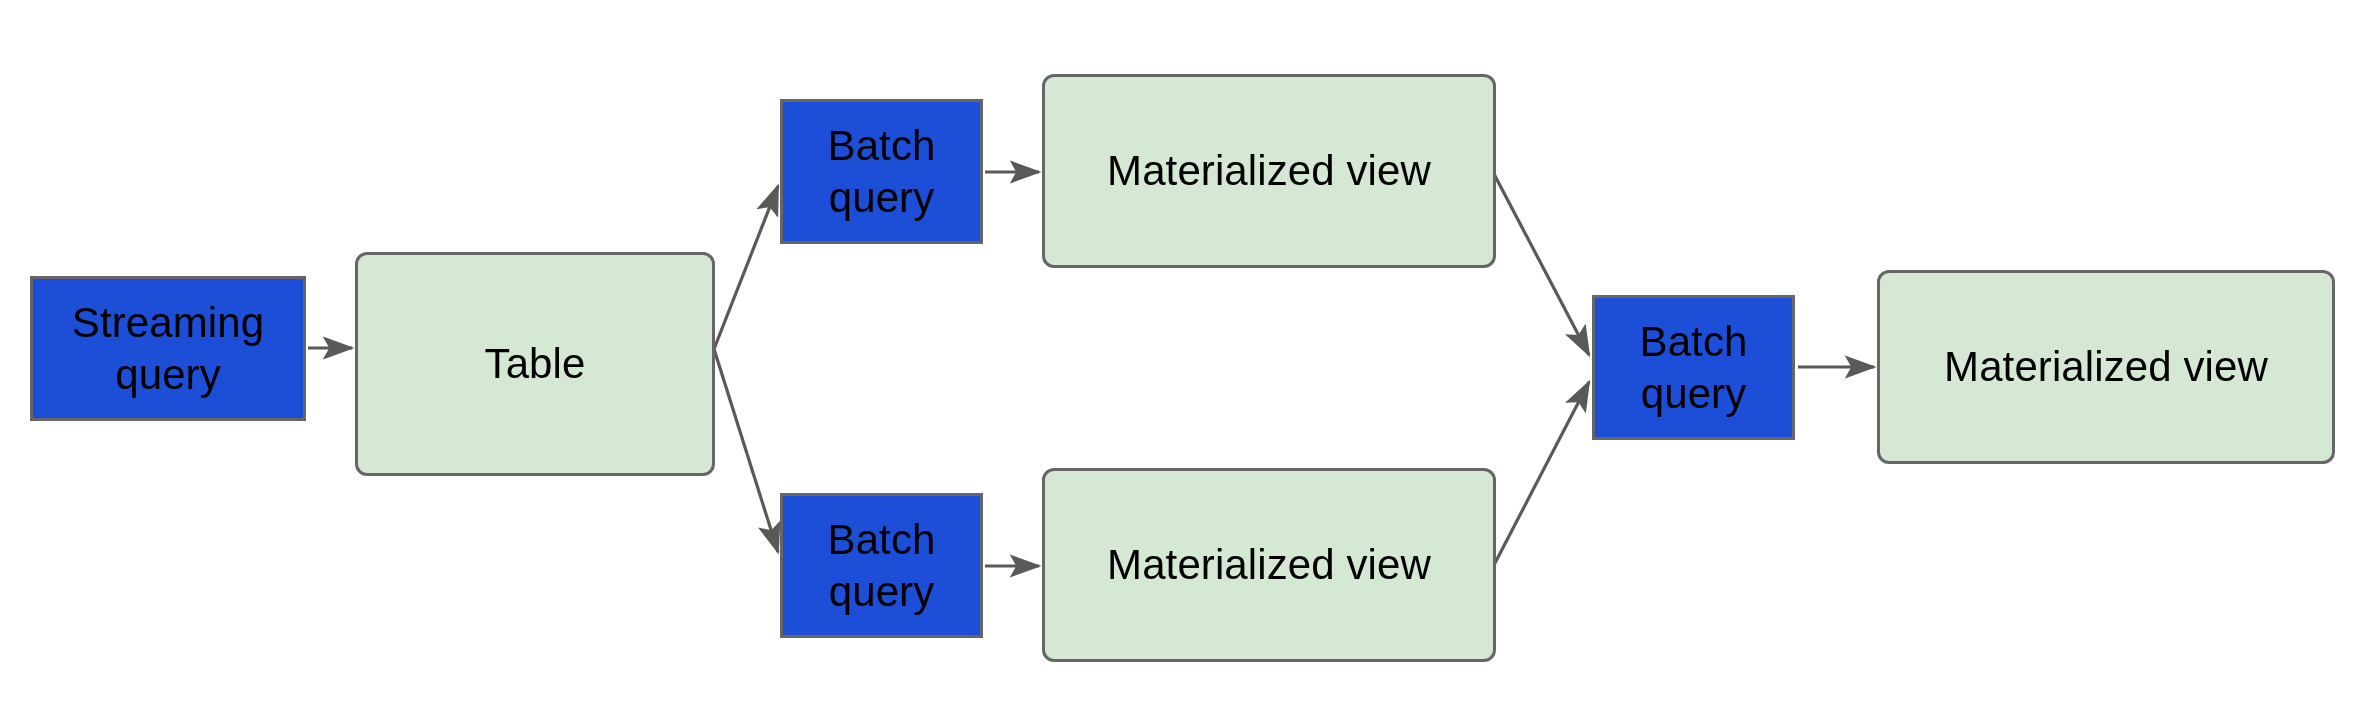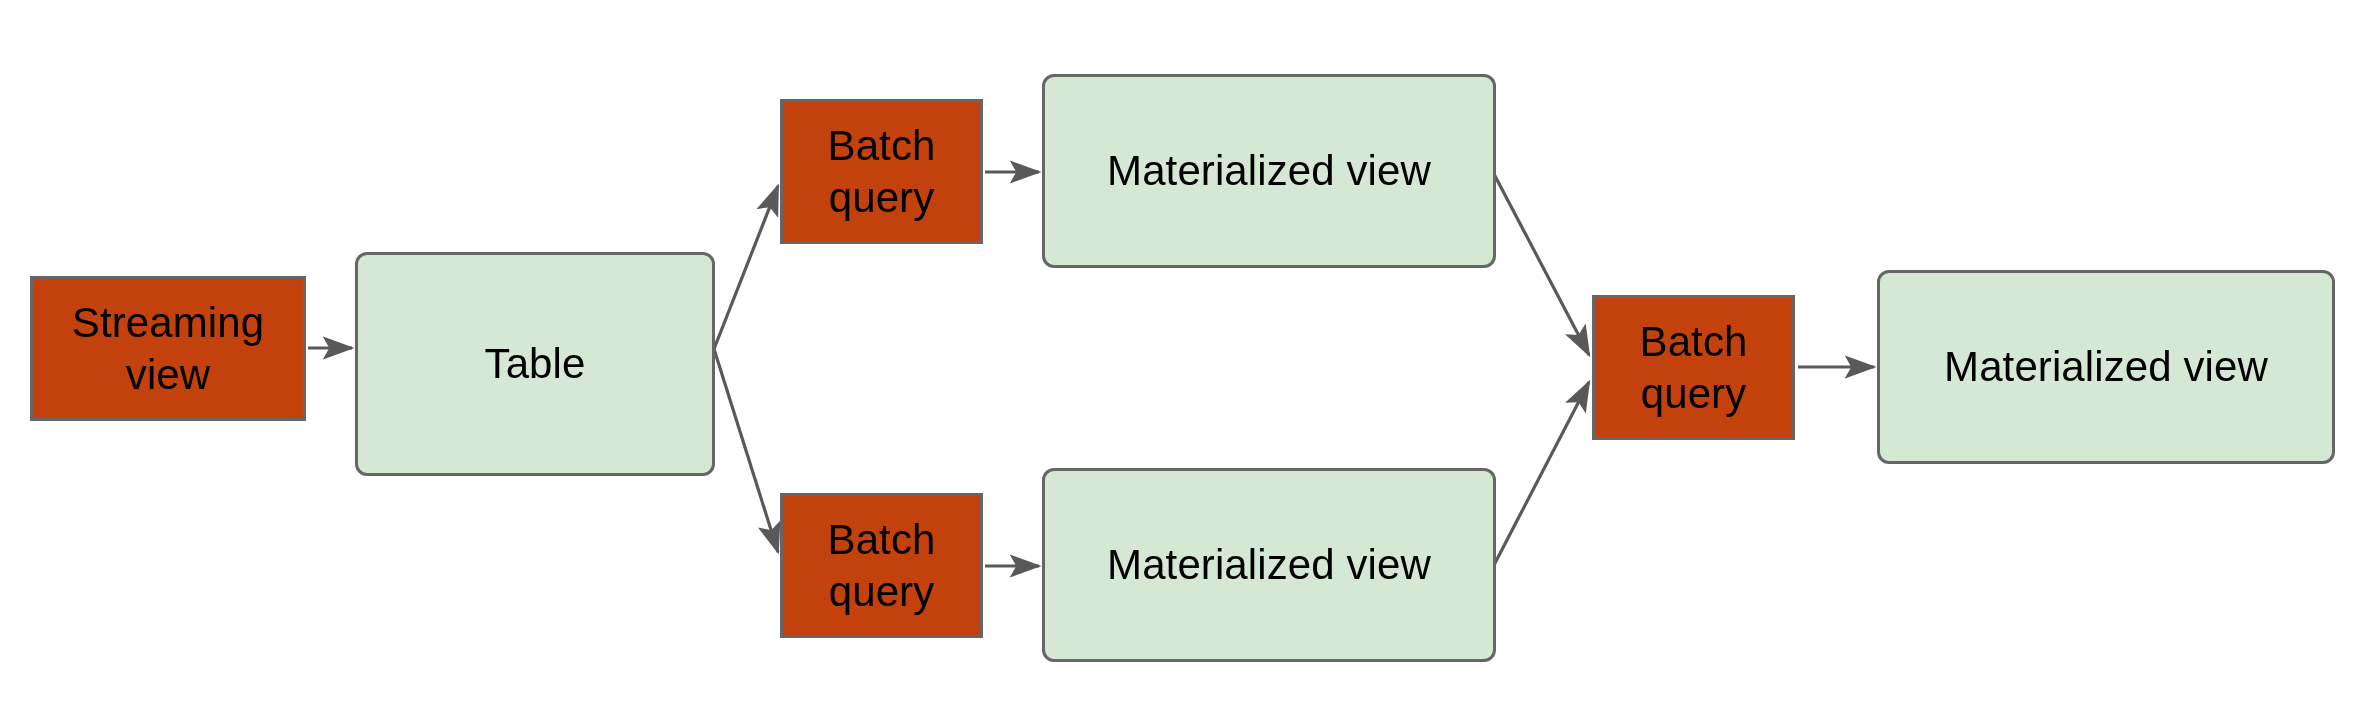--- a/index.html
+++ b/index.html
@@ -35,21 +35,21 @@
     text-align: center;
     color: #000000;
     font-size: 42px;
     line-height: 1.22;
     letter-spacing: 0.1px;
     white-space: pre-line;
     border-style: solid;
     border-width: 3px;
   }
   .node.process {
-    background: #c2410c;
+    background: #1d4ed8;
     border-color: #666666;
     border-radius: 0;
   }
   .node.store {
     background: #d5e8d4;
     border-color: #666666;
     border-radius: 12px;
   }
   .node-label {
     display: block;
@@ -76,21 +76,21 @@
         <line x1="985" y1="172" x2="1039" y2="172"></line>
         <line x1="985" y1="566" x2="1039" y2="566"></line>
         <line x1="1494" y1="174" x2="1589" y2="355"></line>
         <line x1="1494" y1="565" x2="1589" y2="382"></line>
         <line x1="1798" y1="367" x2="1874" y2="367"></line>
       </g>
   </svg>
 
   <div class="node process" style="left: 30px; top: 276px; width: 276px; height: 145px;">
     <span class="node-label">Streaming
-view</span>
+query</span>
   </div>
 
   <div class="node store" style="left: 355px; top: 252px; width: 360px; height: 224px;">
     <span class="node-label">Table</span>
   </div>
 
   <div class="node process" style="left: 780px; top: 99px; width: 203px; height: 145px;">
     <span class="node-label">Batch
 query</span>
   </div>

